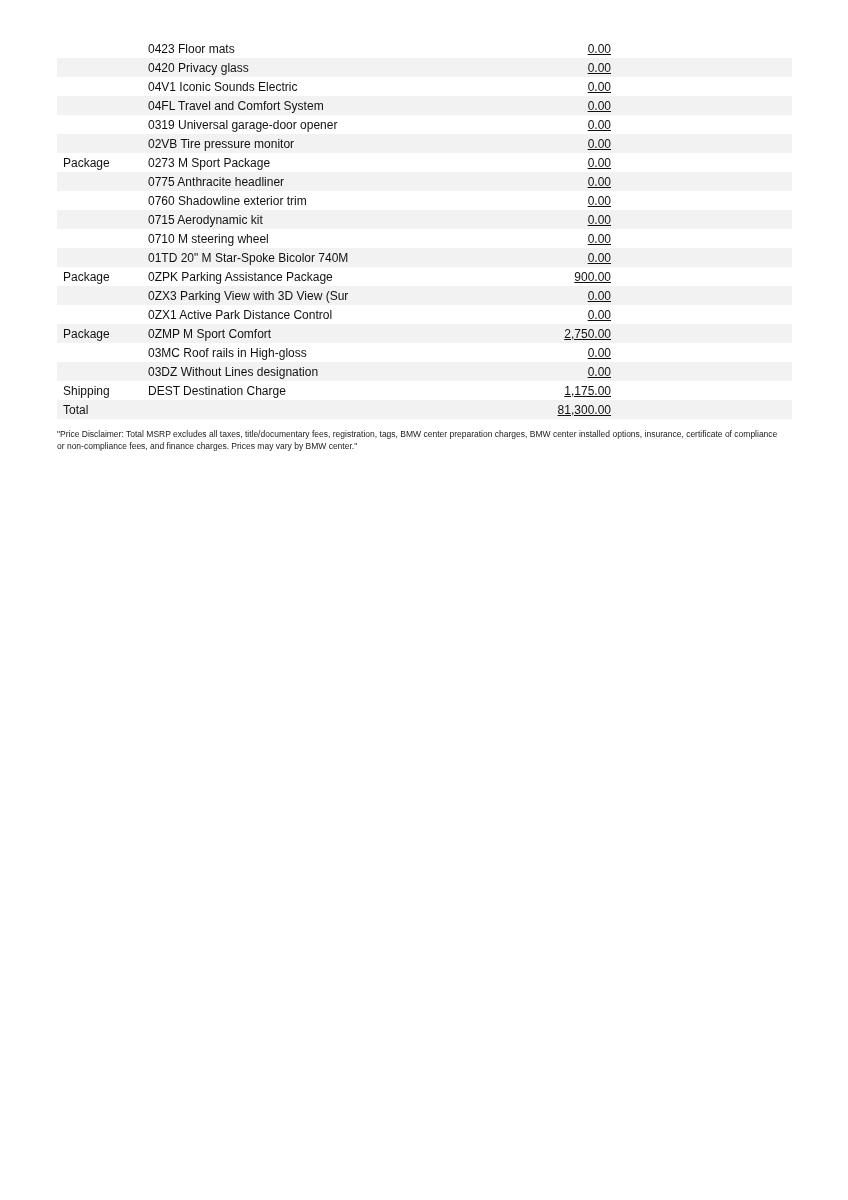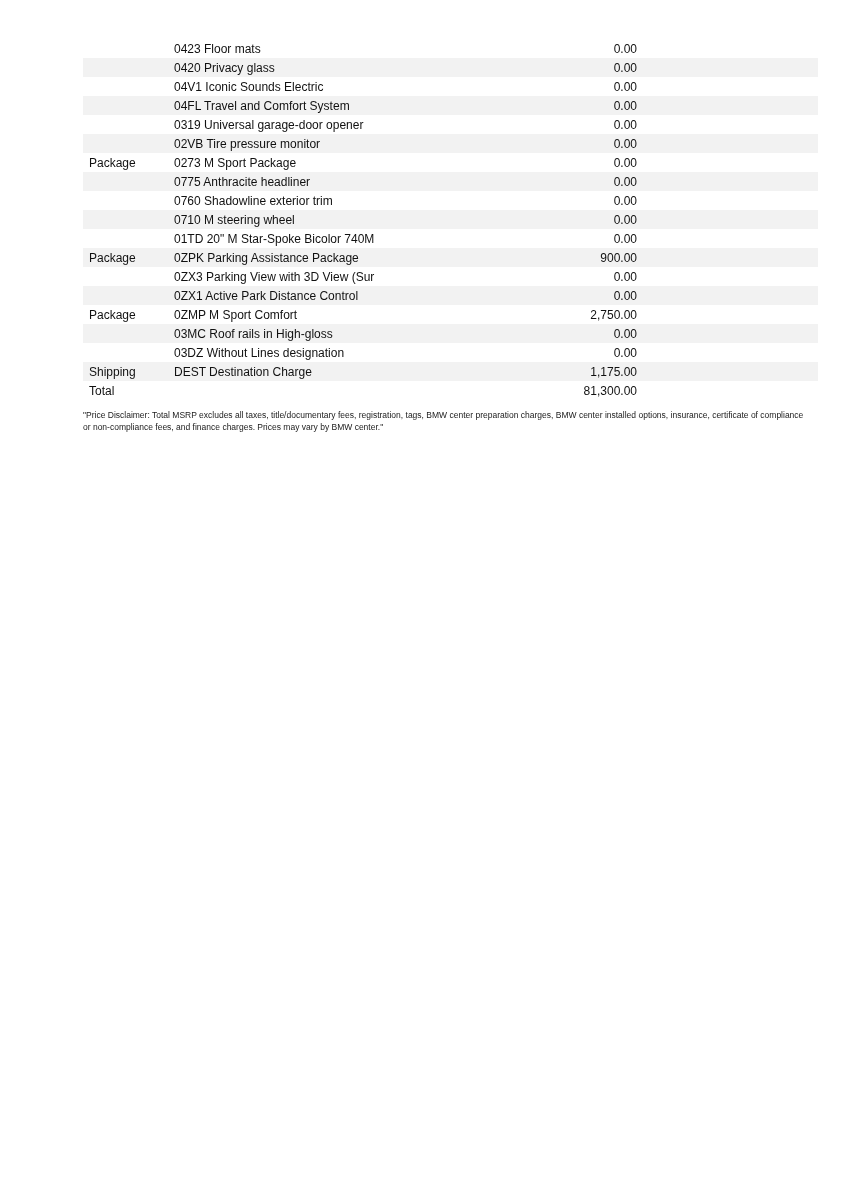--- a/index.html
+++ b/index.html
@@ -6,40 +6,40 @@
   html, body { background: #ffffff; }
   body { font-family: "Liberation Sans", sans-serif; }
   .page {
     position: relative;
     width: 848px;
     height: 1200px;
     background: #ffffff;
     overflow: hidden;
   }
   .content {
-    padding: 39px 0 0 83px;
+    padding: 39px 0 0 57px;
   }
   table.options-table {
     border-collapse: collapse;
     table-layout: fixed;
     width: 735px;
   }
   .options-table tr:nth-child(even) { background: #f2f2f2; }
   .options-table td {
     height: 19px;
     font-size: 12px;
     color: #111111;
     white-space: nowrap;
     overflow: hidden;
     vertical-align: middle;
     padding: 0;
   }
   td.cell-category { width: 91px; padding-left: 6px; }
   td.cell-label    { width: 330px; }
-  td.cell-price    { width: 133px; text-align: right; }
+  td.cell-price    { width: 133px; text-align: right; text-decoration: underline; }
   td.cell-spacer   { width: 181px; }
   .disclaimer {
     margin-top: 9px;
     width: 726px;
     font-size: 8.5px;
     line-height: 12px;
     color: #1a1a1a;
   }
 </style>
 </head>
@@ -98,20 +98,26 @@
     <td class="cell-spacer"></td>
   </tr>
           <tr class="option-row">
     <td class="cell-category"></td>
     <td class="cell-label">0760 Shadowline exterior trim</td>
     <td class="cell-price">0.00</td>
     <td class="cell-spacer"></td>
   </tr>
           <tr class="option-row">
     <td class="cell-category"></td>
+    <td class="cell-label">0715 Aerodynamic kit</td>
+    <td class="cell-price">0.00</td>
+    <td class="cell-spacer"></td>
+  </tr>
+          <tr class="option-row">
+    <td class="cell-category"></td>
     <td class="cell-label">0710 M steering wheel</td>
     <td class="cell-price">0.00</td>
     <td class="cell-spacer"></td>
   </tr>
           <tr class="option-row">
     <td class="cell-category"></td>
     <td class="cell-label">01TD 20" M Star-Spoke Bicolor 740M</td>
     <td class="cell-price">0.00</td>
     <td class="cell-spacer"></td>
   </tr>

